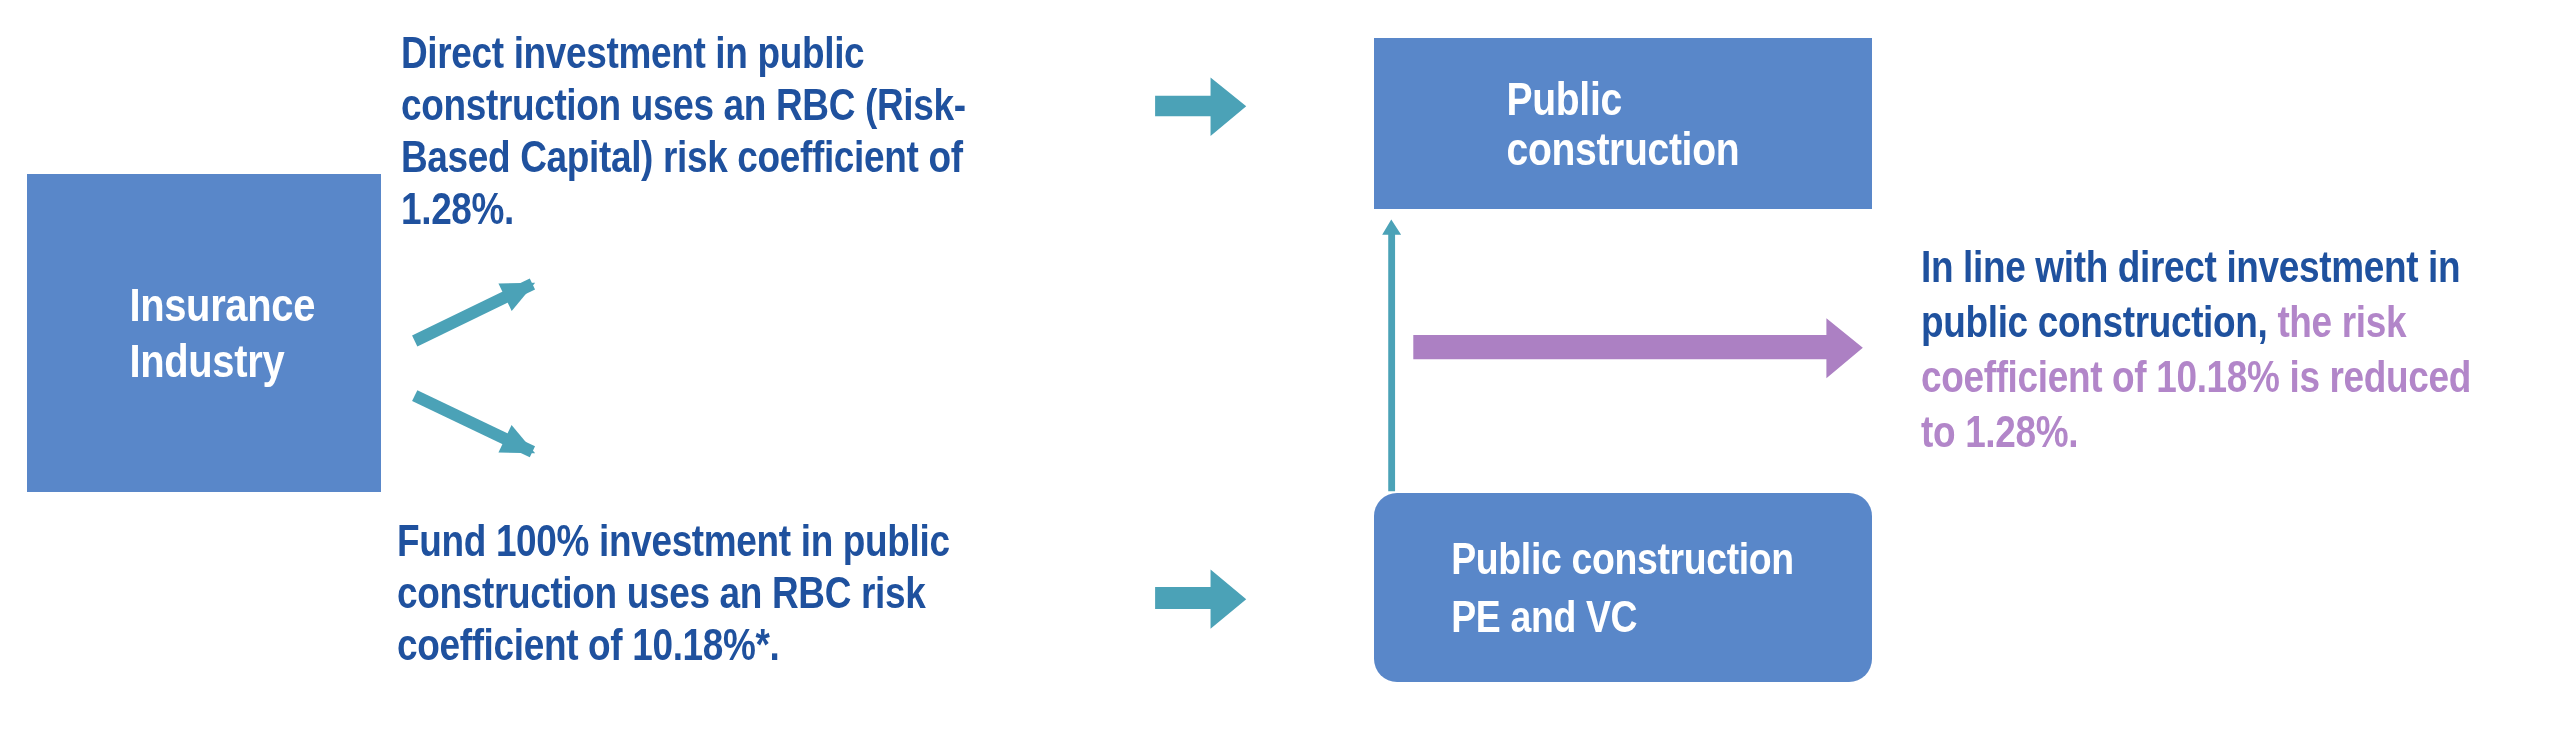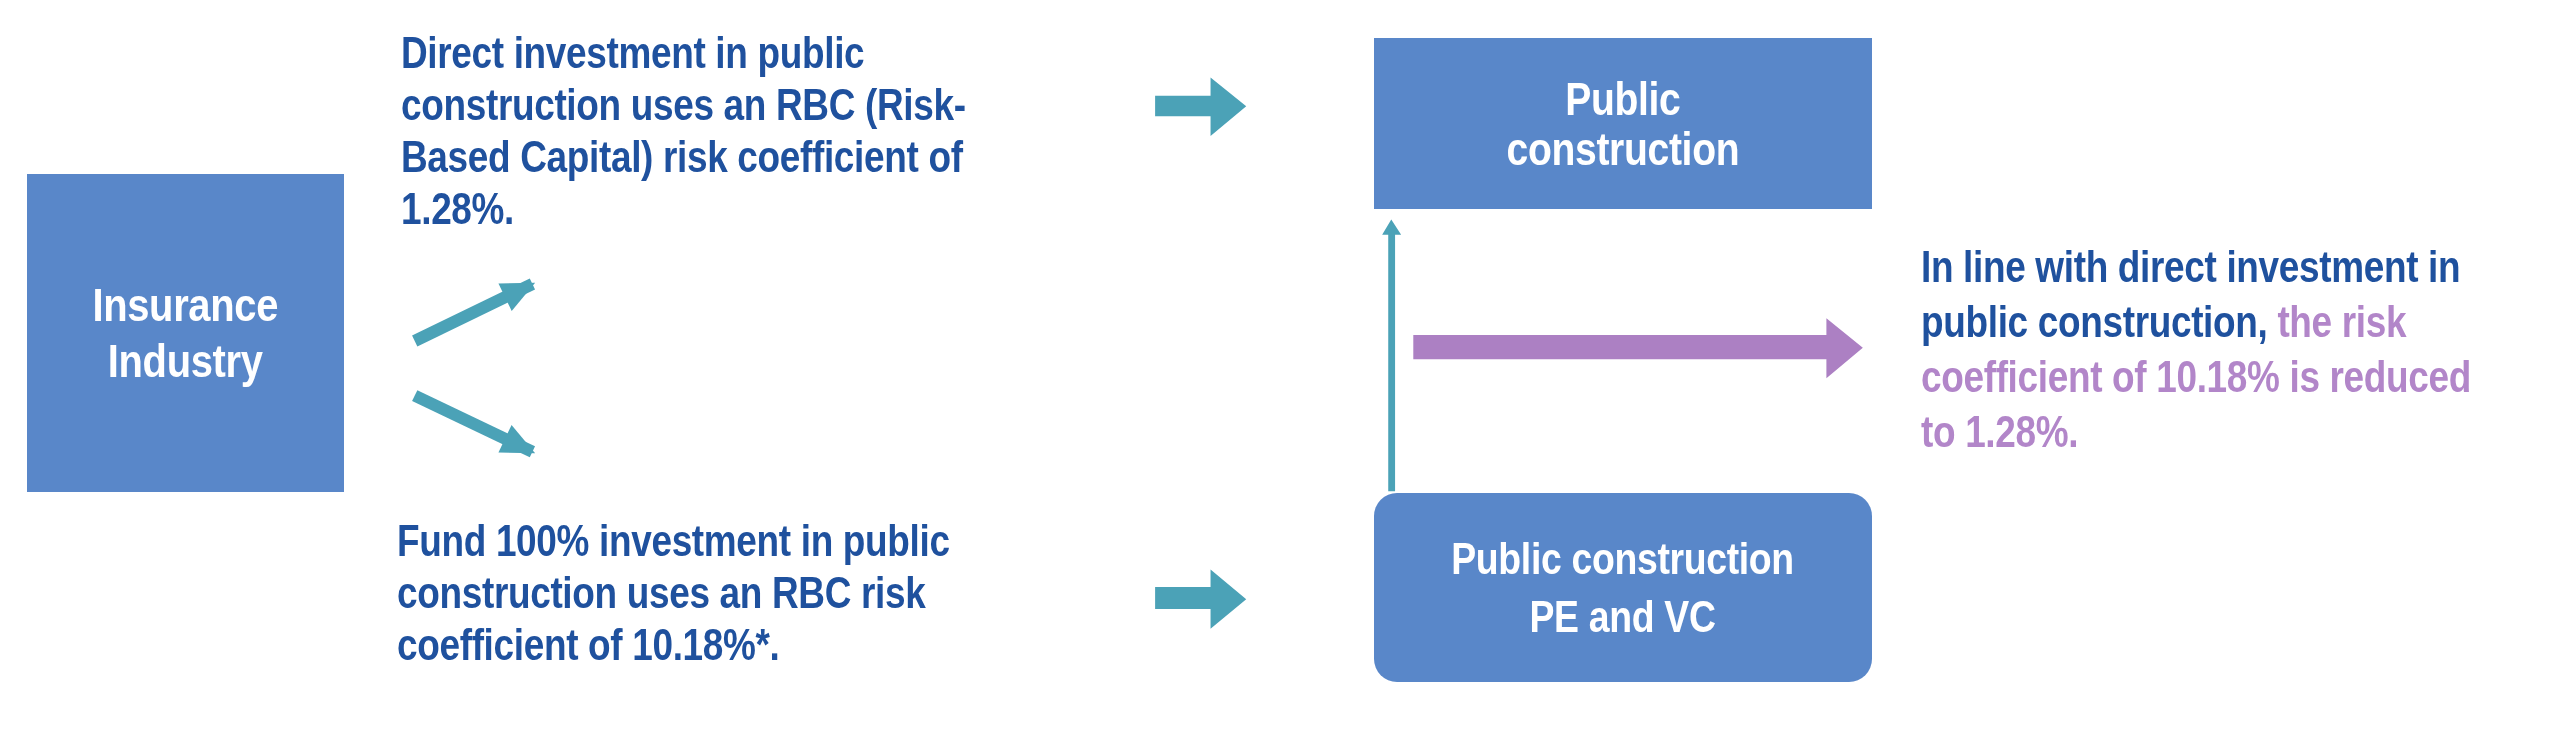--- a/index.html
+++ b/index.html
@@ -9,29 +9,29 @@
     background:#ffffff;
     overflow:hidden;
     font-family:"Liberation Sans","DejaVu Sans",sans-serif;
     font-weight:700;
   }
   .box{
     position:absolute;
     background:var(--box-blue);
     color:#ffffff;
     display:flex;align-items:center;justify-content:center;
-    text-align:center;
+    text-align:left;
   }
   .box .label{
     white-space:pre-line;
     transform:scaleX(0.85);
     transform-origin:center center;
     letter-spacing:-0.4px;
   }
-  #insurance-box{left:27px;top:174px;width:317px;height:318px;}
+  #insurance-box{left:27px;top:174px;width:317px;height:318px;padding-left:37px;}
   #insurance-box .label{font-size:47px;line-height:56px;}
   #public-construction-box{left:1374px;top:38px;width:498px;height:171px;}
   #public-construction-box .label{font-size:46px;line-height:50px;}
   #pe-vc-box{left:1374px;top:493px;width:498px;height:189px;border-radius:23px;}
   #pe-vc-box .label{font-size:44px;line-height:58px;}
   .note{
     position:absolute;
     white-space:pre-line;
     transform:scaleX(0.84);
     transform-origin:left top;

